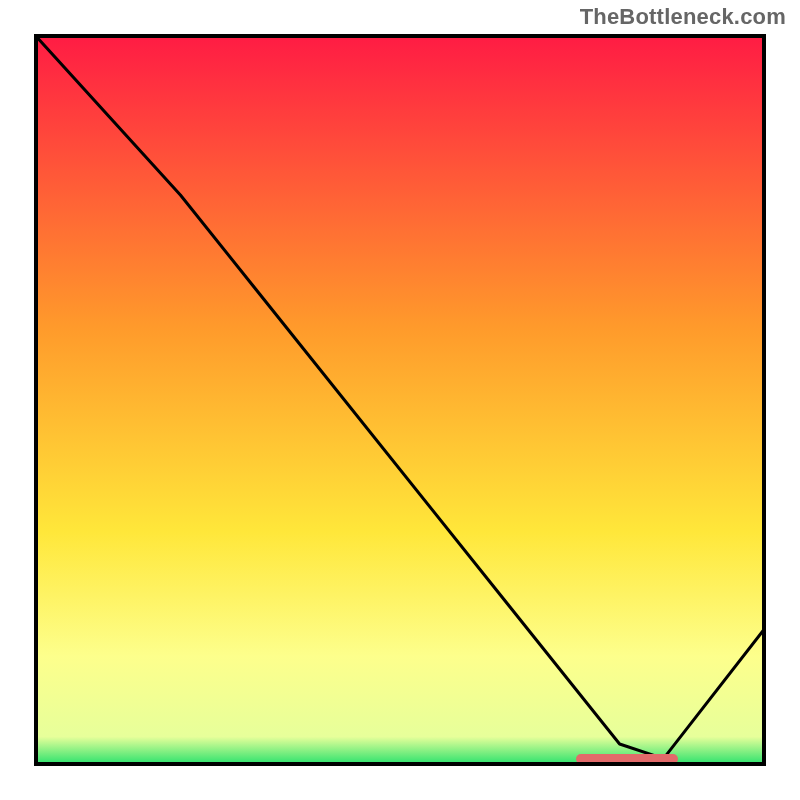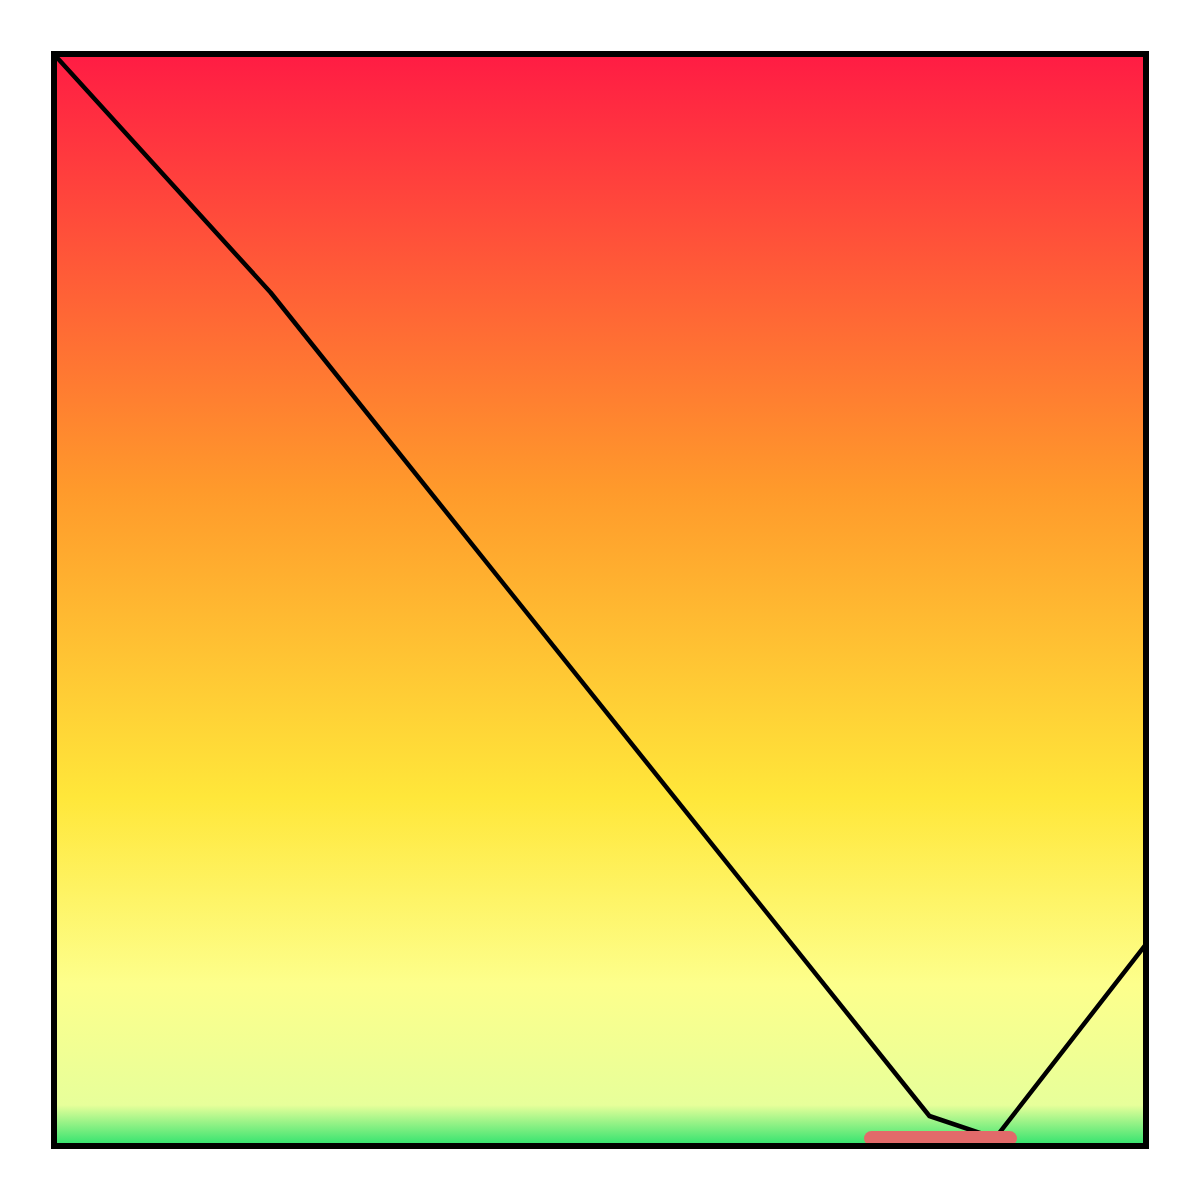--- a/index.html
+++ b/index.html
@@ -61,20 +61,21 @@
     height: 10px;
     border-radius: 5px;
     background: #e26a6a;
   }
 </style>
 </head>
 <body>
 
 <div class="stage">
 
+  <div class="watermark">TheBottleneck.com</div>
 
   <div class="plot-box">
 
     <svg class="plot-gradient" viewBox="0 0 732 732" preserveAspectRatio="none">
       <defs>
         <linearGradient id="bg" x1="0" y1="0" x2="0" y2="1">
           <stop id="g0" offset="0%" stop-color="#ff1b44"></stop>
           <stop id="g1" offset="40%" stop-color="#ff9a2b"></stop>
           <stop id="g2" offset="68%" stop-color="#ffe73a"></stop>
           <stop id="g3" offset="85%" stop-color="#fdff8c"></stop>

